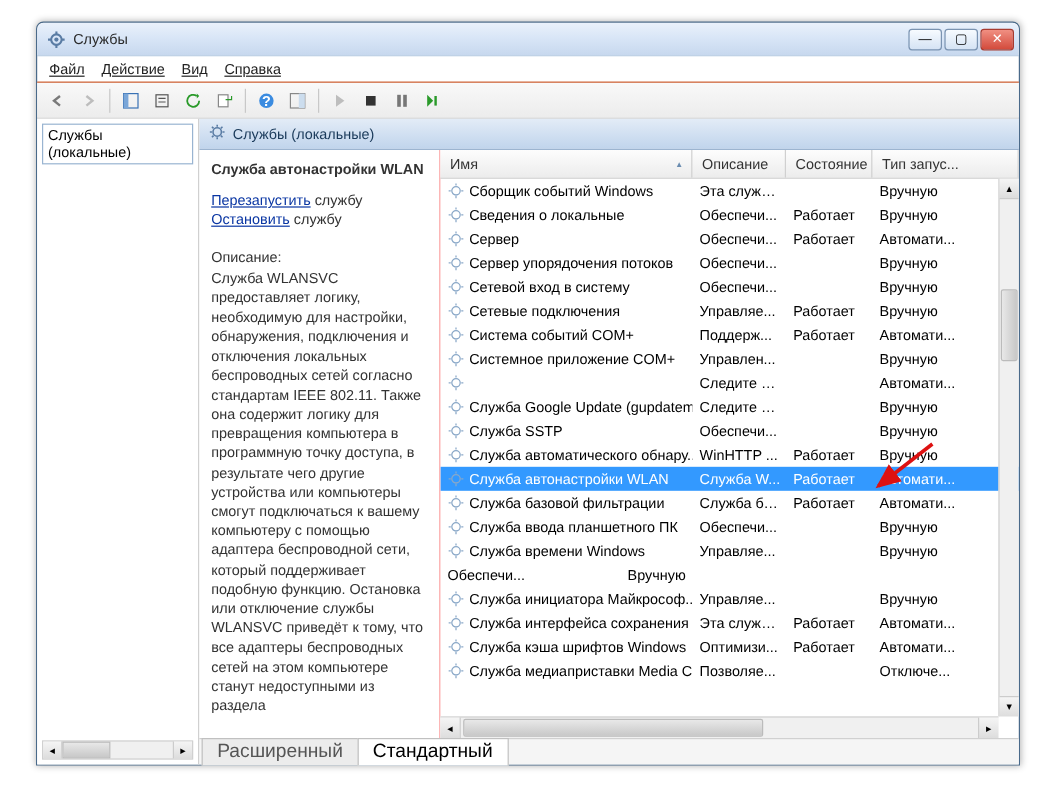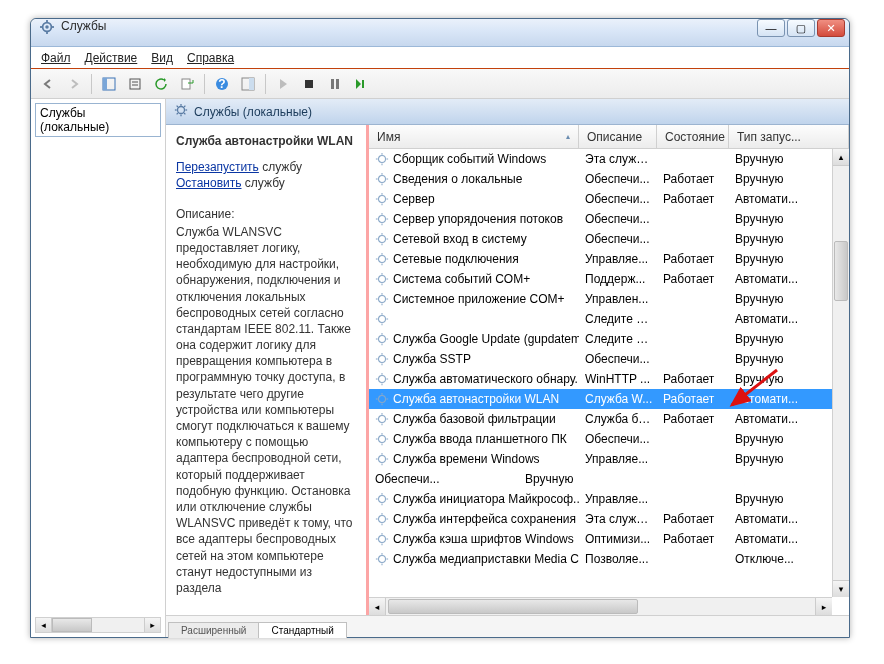--- a/index.html
+++ b/index.html
@@ -1,20 +1,20 @@
 <!DOCTYPE html>
 <html><head>
 <meta charset="utf-8">
 <style>
 * { box-sizing: border-box; margin: 0; padding: 0; font-family: "Segoe UI", Tahoma, sans-serif; font-size: 12px; }
 body { background: #fff; width: 884px; height: 664px; overflow: hidden; }
 
 .window { position: absolute; top: 18px; left: 30px; width: 820px; height: 620px; border: 1px solid #4a6a8a; background: #fff; box-shadow: 0 0 6px rgba(0,0,0,0.3); border-radius: 6px 6px 0 0; }
 
-.titlebar { height: 28px; background: linear-gradient(to bottom, #eaf1fb 0%, #d9e6f7 45%, #c7d8ee 100%); border-bottom: 1px solid #9cb8d8; display: flex; align-items: flex-start; padding: 0 4px 0 8px; border-radius: 6px 6px 0 0; }
+.titlebar { height: 28px; background: linear-gradient(to bottom, #eaf1fb 0%, #d9e6f7 45%, #c7d8ee 100%); border-bottom: 1px solid #9cb8d8; display: flex; align-items: center; padding: 0 4px 0 8px; border-radius: 6px 6px 0 0; }
 .titlebar .icon-gear { width: 16px; height: 16px; margin-right: 6px; display:flex; align-items:center; justify-content:center;}
 .titlebar .title { flex: 1; color: #2a2a2a; }
 .win-btns { display: flex; gap: 2px; }
 .win-btn { width: 28px; height: 18px; border: 1px solid #7a93b1; border-radius: 3px; background: linear-gradient(to bottom,#f7fbff,#d5e3f4); display:flex; align-items:center; justify-content:center; font-size:11px; }
 .win-btn.close { background: linear-gradient(to bottom,#f08f82,#d34b3c); border-color:#a83a2f; color:#fff; }
 
 .menubar { height: 22px; display: flex; align-items: center; gap: 14px; padding: 0 10px; border-bottom: 1px solid #c2410c; }
 .menubar span { color: #222; cursor: default; }
 .menubar span u { text-decoration: underline; }
 
@@ -34,21 +34,21 @@
 .main { flex:1; display:flex; flex-direction:column; }
 .main-header { height:26px; background: linear-gradient(to bottom,#e3ecf7,#c0d4ec); border-bottom:1px solid #9cb4d0; display:flex; align-items:center; padding:0 8px; gap:6px; color:#1a3a5a;}
 .main-split { flex:1; display:flex; overflow:hidden; }
 
 .details { width: 200px; padding: 8px 10px; overflow:hidden; font-size:12px; color:#333; line-height:1.35; }
 .details .svc-title { font-weight:bold; margin-bottom:10px; display:block;}
 .details .link { color:#0a36a3; text-decoration:underline; cursor:pointer; }
 .details .desc-label { margin-top:14px; margin-bottom:2px; }
 .details .desc-body { }
 
-.list-wrap { flex:1; display:flex; flex-direction:column; border-left:3px solid #fca5a5; position:relative;}
+.list-wrap { flex:1; display:flex; flex-direction:column; border-left:1px solid #fca5a5; position:relative;}
 .list-header { display:flex; height:24px; background:linear-gradient(to bottom,#fdfdfd,#ececec); border-bottom:1px solid #d0d0d0;}
 .col { border-right:1px solid #d0d0d0; padding:4px 8px; color:#333; display:flex; align-items:center; white-space:nowrap; overflow:hidden;}
 .col.name{width:210px; justify-content:space-between;}
 .col.desc{width:78px;}
 .col.state{width:72px;}
 .col.start{flex:1;}
 .sort-ind{font-size:8px;color:#6a8cb0;}
 
 .list-body { flex:1; overflow:hidden; position:relative;}
 .row { display:flex; height:20px; align-items:center; }
@@ -66,21 +66,21 @@
 .vscroll .sb-track{flex:1;position:relative;}
 .vscroll .sb-thumb{position:absolute;left:1px;right:1px;top:75px;height:60px;background:linear-gradient(to right,#e8e8e8,#c8c8c8);border:1px solid #bbb;border-radius:2px;}
 
 .hscroll{position:absolute;left:0;right:17px;bottom:0;height:18px;background:#f0f0f0;border-top:1px solid #d0d0d0;display:flex;}
 .hscroll .sb-btn{width:17px;background:linear-gradient(#f5f5f5,#ddd);border-right:1px solid #ccc;display:flex;align-items:center;justify-content:center;font-size:9px;}
 .hscroll .sb-btn:last-child{border-right:none;border-left:1px solid #ccc;}
 .hscroll .sb-track{flex:1;position:relative;display:flex;align-items:center;justify-content:center;color:#999;font-size:10px;}
 .hscroll .sb-thumb{position:absolute;left:2px;top:1px;bottom:1px;width:250px;background:linear-gradient(to bottom,#e8e8e8,#c8c8c8);border:1px solid #bbb;border-radius:2px;}
 
 .tabs-bar{height:22px;border-top:1px solid #d0d0d0;display:flex;align-items:flex-end;padding-left:2px;background:#f5f5f5;}
-.tab{padding:2px 12px;border:1px solid #c0c0c0;border-bottom:none;background:#fff;margin-right:-1px;font-size:10px;position:relative;top:1px;}
+.tab{padding:2px 12px;border:1px solid #c0c0c0;border-bottom:none;background:#fff;margin-right:-1px;font-size:16px;position:relative;top:1px;}
 .tab.inactive{background:#ececec;color:#555;}
 
 .arrow-overlay{position:absolute; pointer-events:none;}
 </style>
 </head>
 <body>
 
 <div class="window">
 
   <div class="titlebar">

